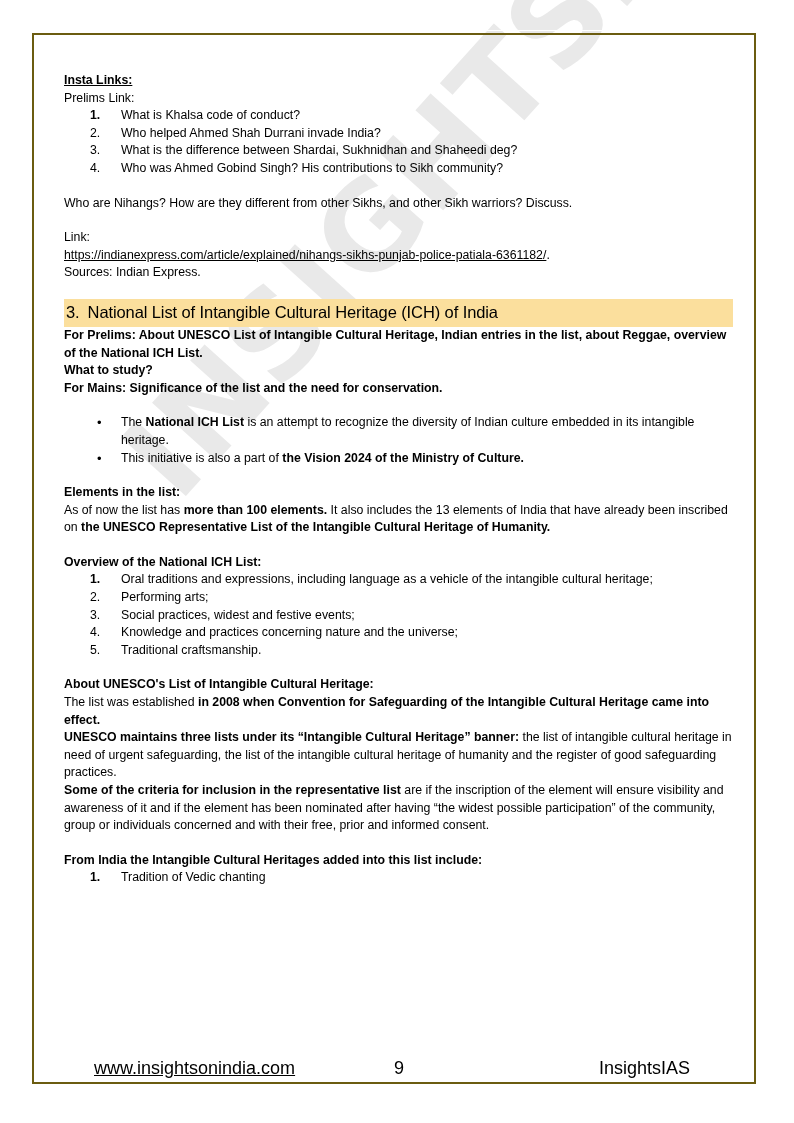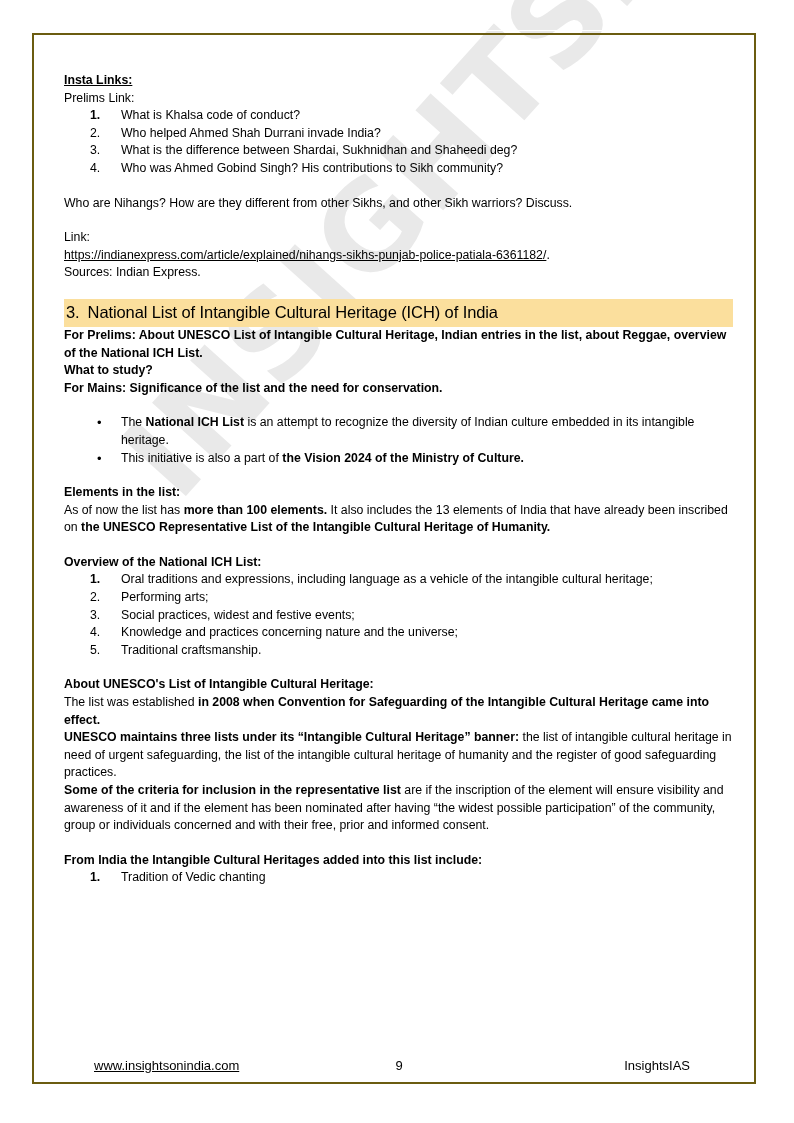--- a/index.html
+++ b/index.html
@@ -124,21 +124,21 @@
   }
   .section-heading .num { margin-right: 8px; }
 
   
   #footer {
     position: absolute;
     left: 94px;
     top: 1058px;
     width: 610px;
     z-index: 2;
-    font-size: 13px;
+    font-size: 18px;
     display: flex;
     align-items: baseline;
   }
   #footer .f-left { width: 255px; }
   #footer .f-center { width: 100px; text-align: center; color: #000; }
   #footer .f-right { flex: 1; text-align: right; padding-right: 14px; }
 </style>
 </head>
 <body>
 

